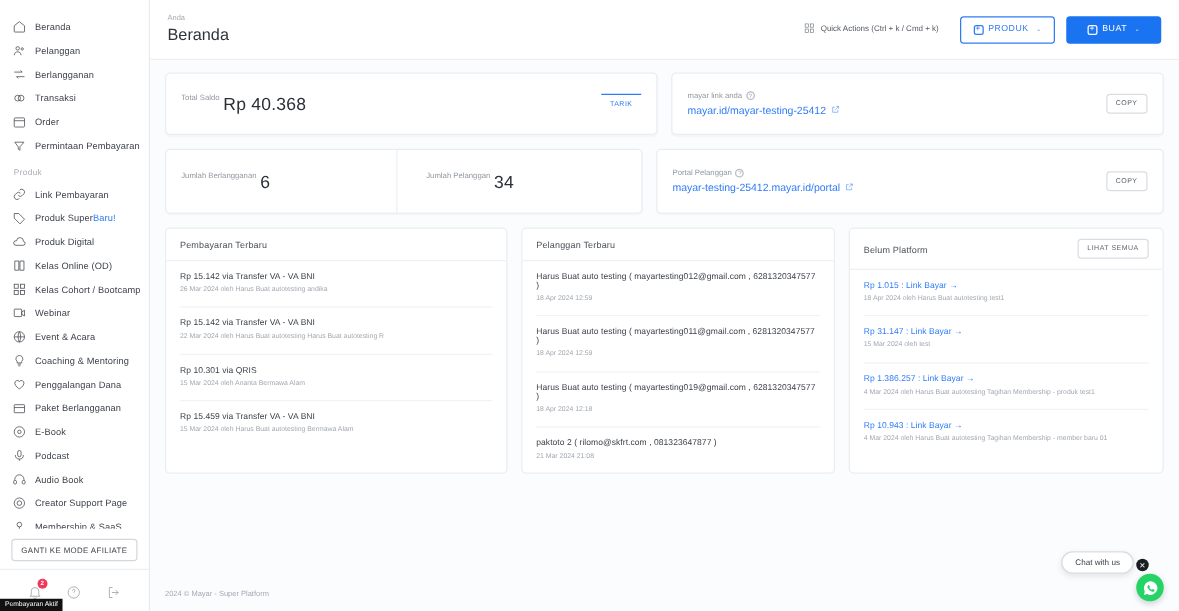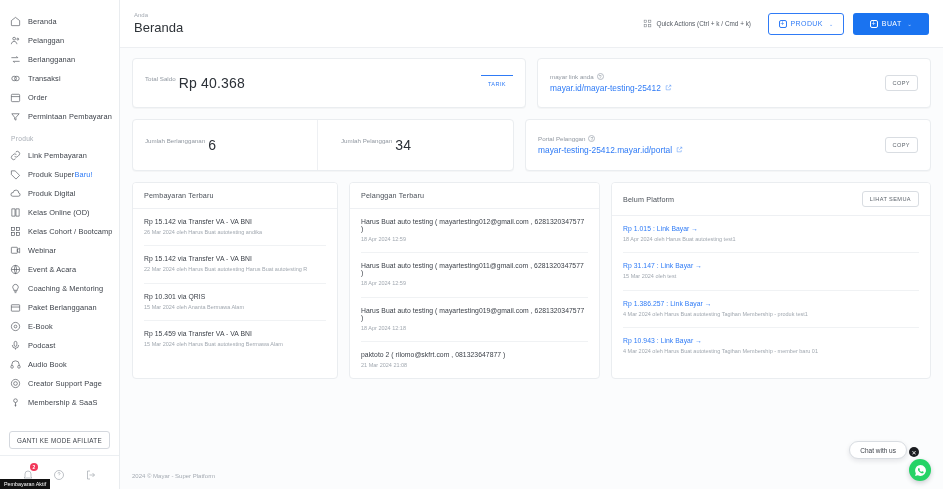--- a/index.html
+++ b/index.html
@@ -110,21 +110,21 @@
     font-size:5px;color:#98a0a8;display:inline-flex;align-items:center;justify-content:center;}
   .link-url { font-size:8.4px; color:#2f7bf6; display:flex; align-items:center; gap:4px; margin-top:3px; cursor:pointer;}
   .ext-ico svg{width:7px;height:7px;stroke:#2f7bf6;fill:none;stroke-width:1.4;}
 
   .halfrow { display:flex; flex:1; gap:11px;}
   .stat-half { flex:1; }
 
   
   .panels { display:flex; gap:11px; }
   .panel { background:#fff; border:1px solid #eaedf0; border-radius:4px; overflow:hidden; }
-  .panel-1 { width:206px; }
+  .panel-1 { width:274px; }
   .panel-2 { width:251px; }
   .panel-3 { flex:1; }
   .panel-head {
     padding:8px 11px; border-bottom:1px solid #eef0f3; display:flex; align-items:center;
     background:#fff;
   }
   .panel-title { font-size:7.2px; color:#4b5159; letter-spacing:.15px; }
   .panel-head .mini-btn { margin-left:auto; }
   .panel-body { padding:0 11px; }
   .entry { padding:9px 0; border-bottom:1px solid #f0f2f4; }
@@ -278,20 +278,28 @@
           </span>
         <span class="nav-label">Event &amp; Acara</span>
       </div>
       <div class="nav-item">
         <span class="nav-ico">
             <svg viewBox="0 0 24 24">
               <path d="M9 18h6M10 21h4M12 3a6 6 0 0 0-4 10.5V16h8v-2.5A6 6 0 0 0 12 3z"></path>
             </svg>
           </span>
         <span class="nav-label">Coaching &amp; Mentoring</span>
+      </div>
+      <div class="nav-item">
+        <span class="nav-ico">
+            <svg viewBox="0 0 24 24">
+              <path d="M12 20s-8-5-8-10a4.5 4.5 0 0 1 8-3 4.5 4.5 0 0 1 8 3c0 5-8 10-8 10z"></path>
+            </svg>
+          </span>
+        <span class="nav-label">Penggalangan Dana</span>
       </div>
       <div class="nav-item">
         <span class="nav-ico">
             <svg viewBox="0 0 24 24">
               <rect x="3" y="6" width="18" height="14" rx="1"></rect>
               <path d="M3 11h18"></path>
             </svg>
           </span>
         <span class="nav-label">Paket Berlangganan</span>
       </div>

